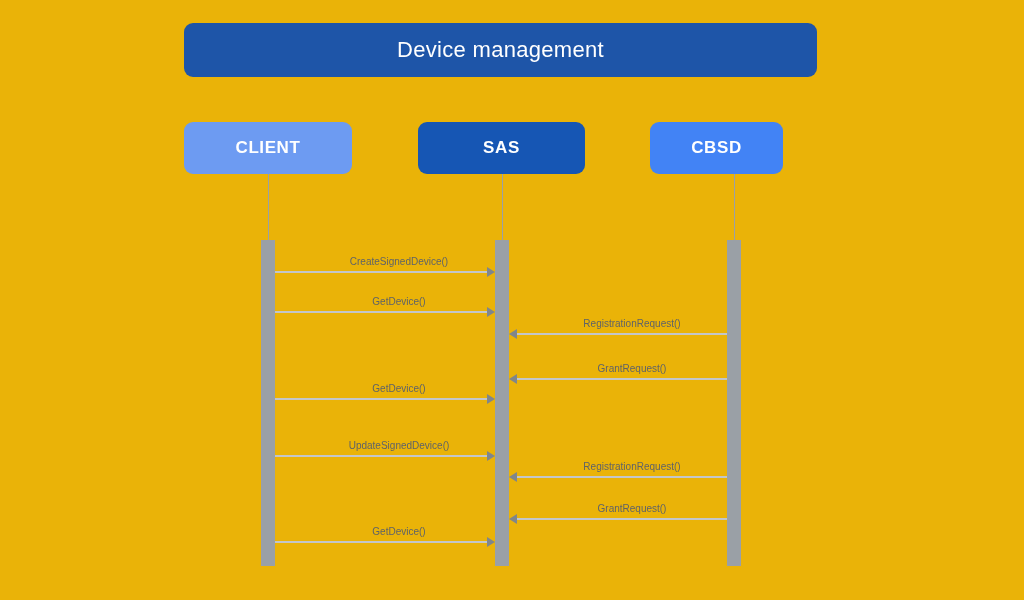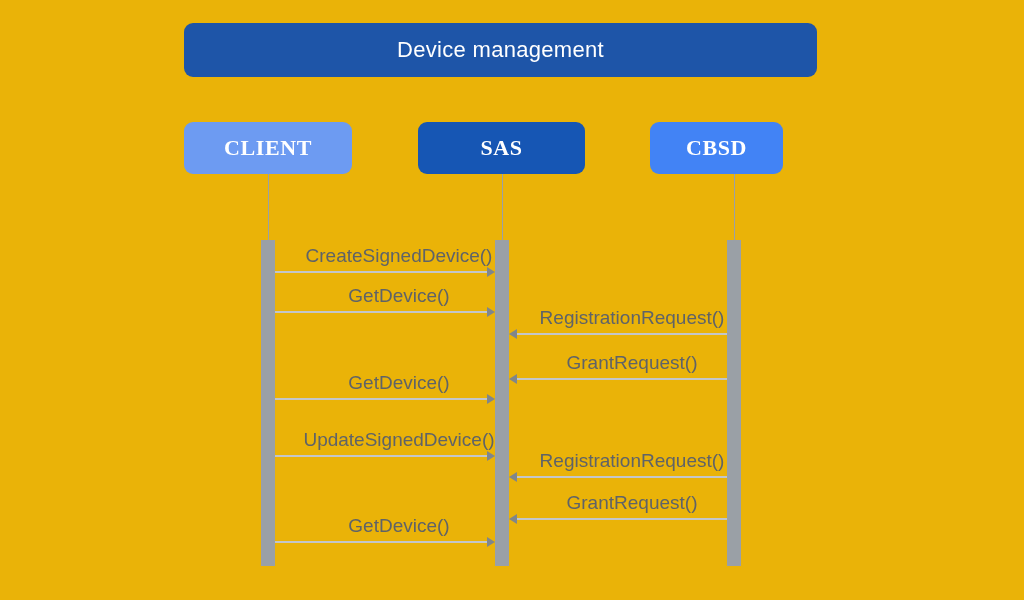--- a/index.html
+++ b/index.html
@@ -22,24 +22,23 @@
     font-weight: 500;
     letter-spacing: 0.3px;
   }
   .actor-box {
     position: absolute;
     display: flex;
     align-items: center;
     justify-content: center;
     border-radius: 9px;
     color: #ffffff;
-    font-size: 22px;
+    font-size: 17px;
     font-weight: 700;
     letter-spacing: 0.6px;
-    font-family: Liberation Serif, serif;
   }
   .lifeline {
     position: absolute;
     width: 0;
     border-left: 1px solid #9aa0a6;
   }
   .activation-bar {
     position: absolute;
   }
   .message { position: absolute; }
@@ -57,21 +56,21 @@
     border-bottom: 5px solid transparent;
   }
   .message .msg-arrowhead.right { border-left: 8px solid #80868b; }
   .message .msg-arrowhead.left  { border-right: 8px solid #80868b; }
   .message .msg-label {
     position: absolute;
     left: 0; right: 0;
     bottom: 5px;
     text-align: center;
     color: #5f6368;
-    font-size: 19px;
+    font-size: 10px;
     white-space: nowrap;
     padding-left: 28px;
   }
 </style>
 </head>
 <body>
 
 <div id="canvas">
   <div class="title-bar" id="title-bar" style="left: 184px; top: 23px; width: 633px; height: 54px; background: rgb(30, 85, 168);">
     <span>Device management</span>

